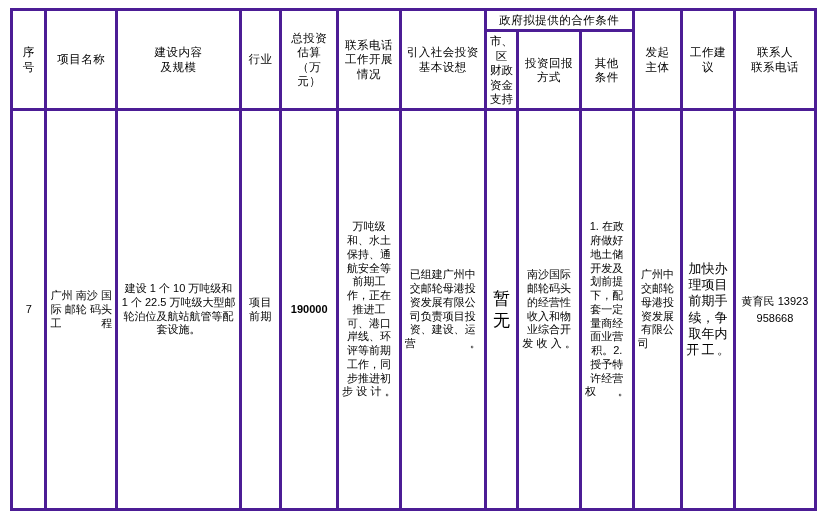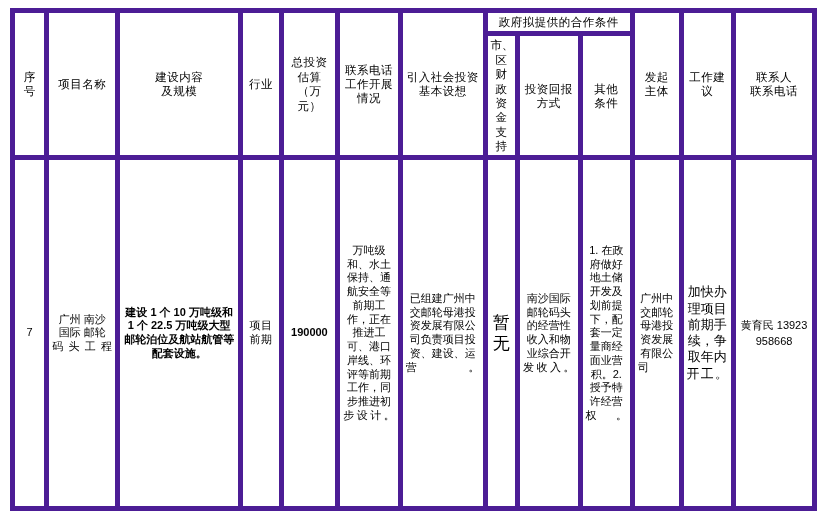--- a/index.html
+++ b/index.html
@@ -24,21 +24,21 @@
   table.project-table {
     border-collapse: collapse;
     table-layout: fixed;
     width: 807px;
     height: 503px;
     font-size: 11px;
     line-height: 1.25;
   }
   table.project-table th,
   table.project-table td {
-    border: 5px solid #4c1d95;
+    border: 3px solid #4c1d95;
     padding: 2px 3px;
     text-align: center;
     vertical-align: middle;
     word-break: break-all;
     overflow: hidden;
   }
   table.project-table thead th {
     font-weight: normal;
     font-size: 11.5px;
     letter-spacing: 0.5px;
@@ -70,21 +70,20 @@
   td.body-name {
     text-align: justify;
     text-align-last: justify;
     font-size: 11px;
     padding-left: 5px;
     padding-right: 5px;
   }
   td.body-content {
     font-size: 11px;
     text-align: center;
-    font-weight: bold;
   }
   td.body-industry {
     font-size: 11px;
     letter-spacing: 0.5px;
   }
   td.body-invest { font-size: 11px; font-weight: bold; }
   td.body-prework,
   td.body-social,
   td.body-return,
   td.body-other {

